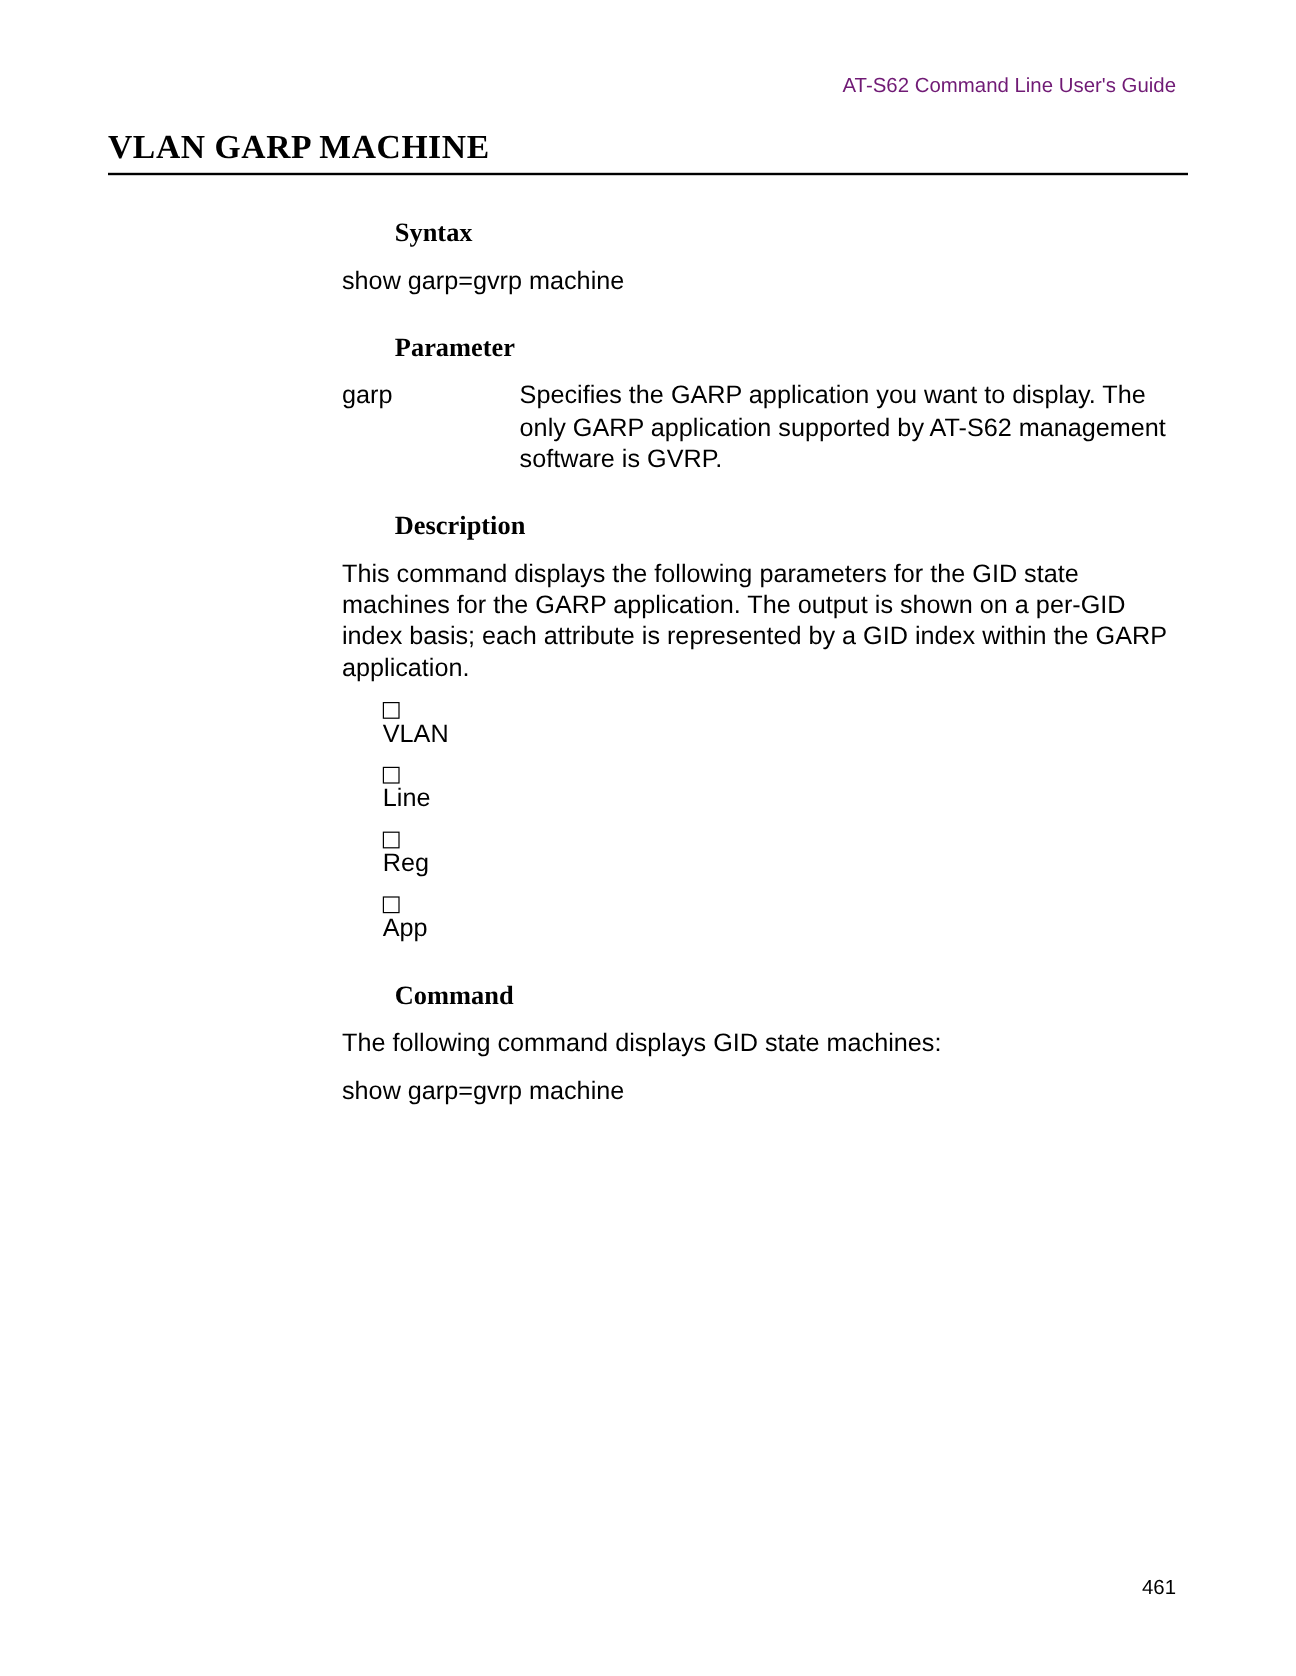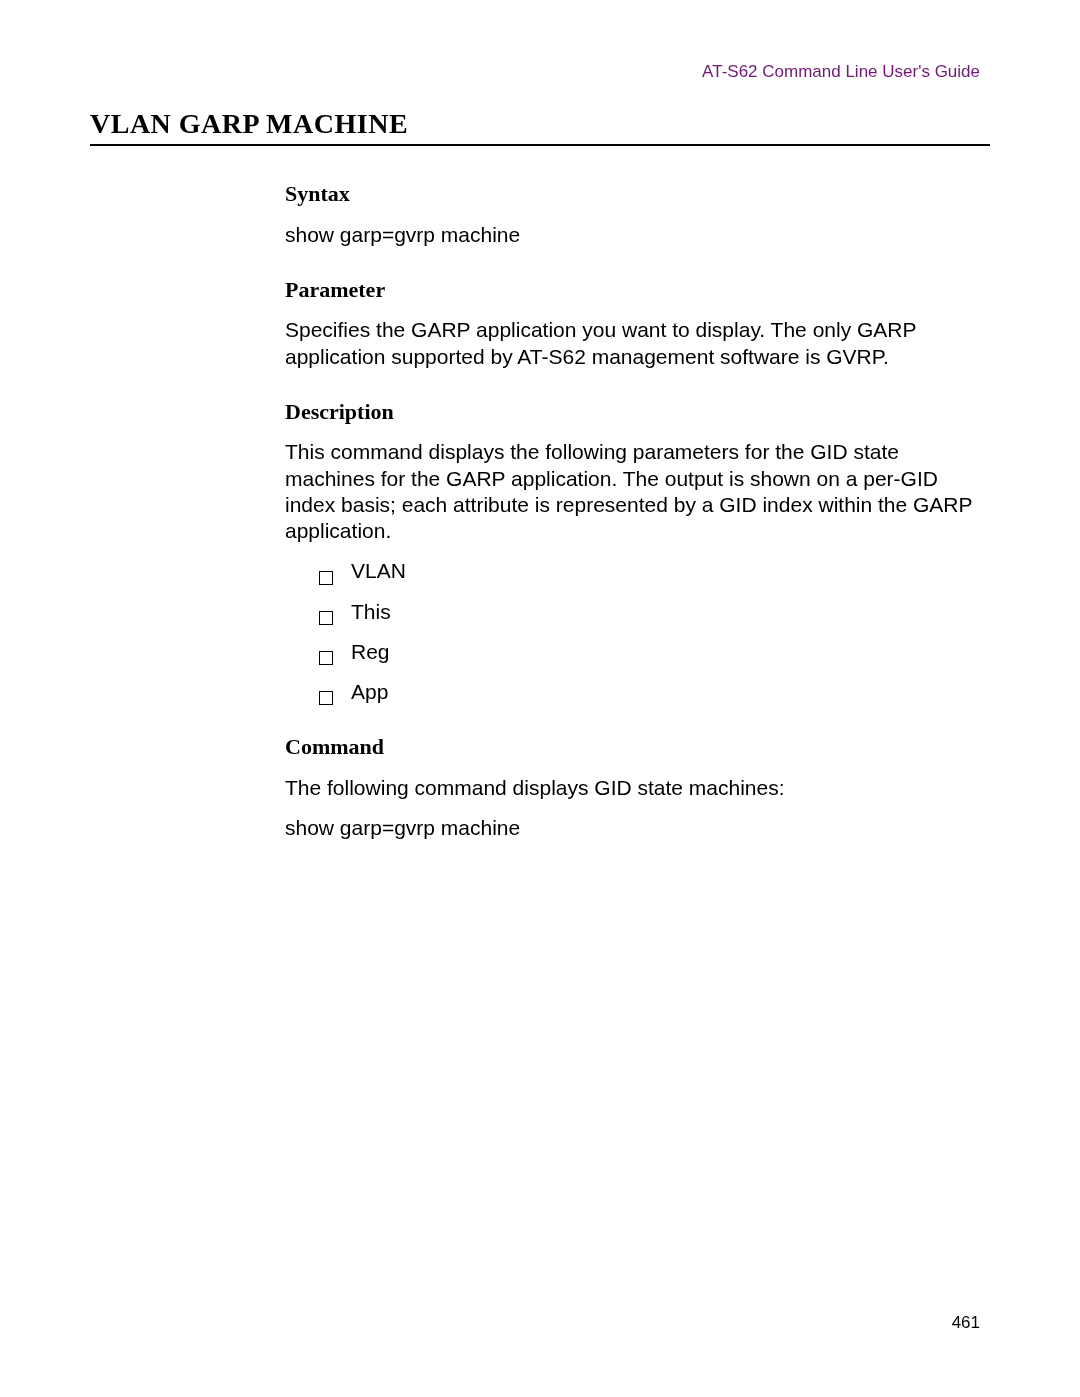--- a/index.html
+++ b/index.html
@@ -46,20 +46,21 @@
     font-size: 21px;
     line-height: 1.25;
     color: #000;
   }
   .sec-head {
     font-family: "Palatino Linotype", "Book Antiqua", Palatino, Georgia, serif;
     font-weight: 700;
     font-size: 22px;
     margin-top: 28px;
     margin-bottom: 14px;
+    margin-left: 44px;
   }
   .sec-head.first {
     margin-top: 0;
   }
   .mono {
     font-family: Liberation Sans, sans-serif;
     font-size: 21px;
     white-space: pre;
   }
   .param-row {
@@ -75,22 +76,23 @@
   .body-text {
     margin: 0 0 14px 0;
   }
   .bullets {
     list-style: none;
     padding: 0;
     margin: 14px 0 0 34px;
   }
   .bullets li {
     display: flex;
-    align-items: flex-end;
+    align-items: flex-start;
     margin-bottom: 14px;
+    flex-direction: column;
   }
   .bullet-box {
     display: inline-block;
     width: 14px;
     height: 14px;
     border: 1.5px solid #000;
     margin-right: 18px;
     box-sizing: border-box;
   }
   .page-num {
@@ -111,34 +113,35 @@
   <div class="title">VLAN GARP MACHINE</div>
   <hr class="rule">
 
   <div class="content">
 
     <div class="sec-head first">Syntax</div>
     <div class="mono">show garp=gvrp machine</div>
 
     <div class="sec-head">Parameter</div>
     <div class="param-row">
+      <div class="param-name">garp</div>
       <div class="param-desc">Specifies the GARP application you want to display. The only GARP application supported by AT-S62 management software is GVRP.</div>
     </div>
 
     <div class="sec-head">Description</div>
     <p class="body-text">This command displays the following parameters for the GID state machines for the GARP application. The output is shown on a per-GID index basis; each attribute is represented by a GID index within the GARP application.</p>
 
     <ul class="bullets">
       <li>
         <span class="bullet-box"></span>
         <span>VLAN</span>
       </li>
       <li>
         <span class="bullet-box"></span>
-        <span>This</span>
+        <span>Line</span>
       </li>
       <li>
         <span class="bullet-box"></span>
         <span>Reg</span>
       </li>
       <li>
         <span class="bullet-box"></span>
         <span>App</span>
       </li>
     </ul>

